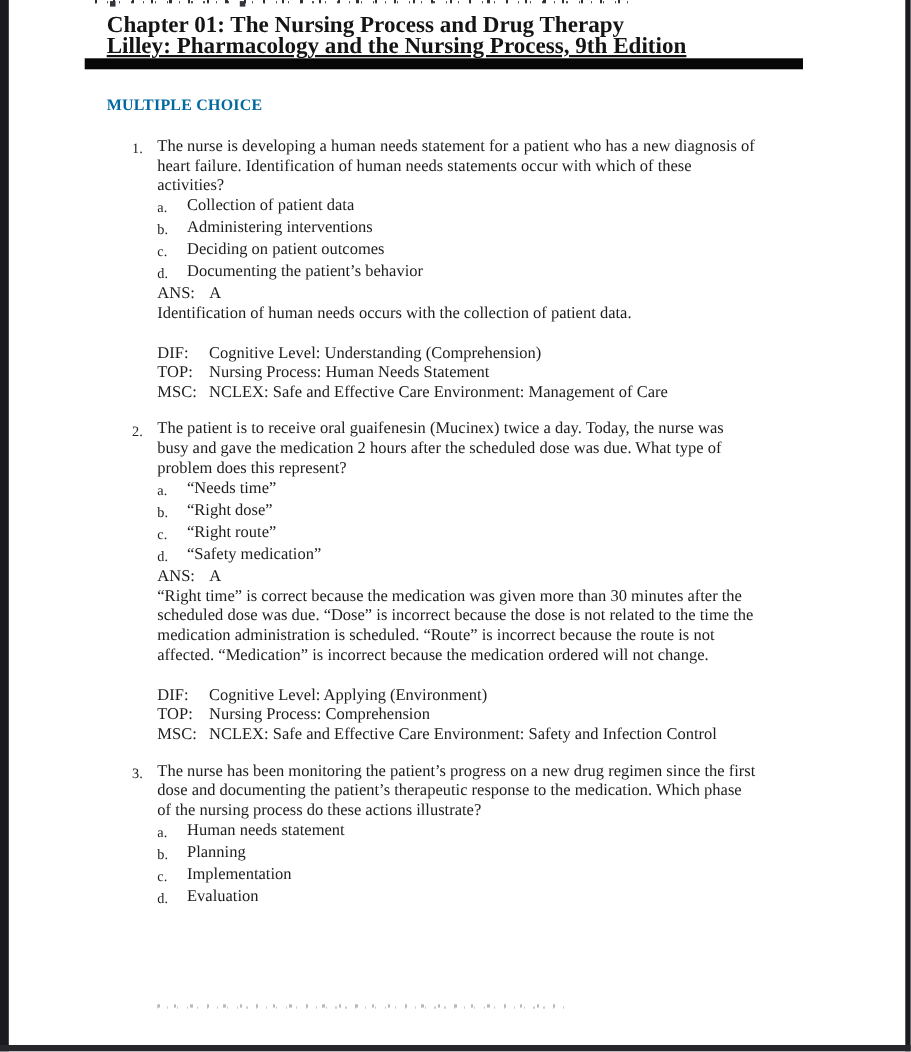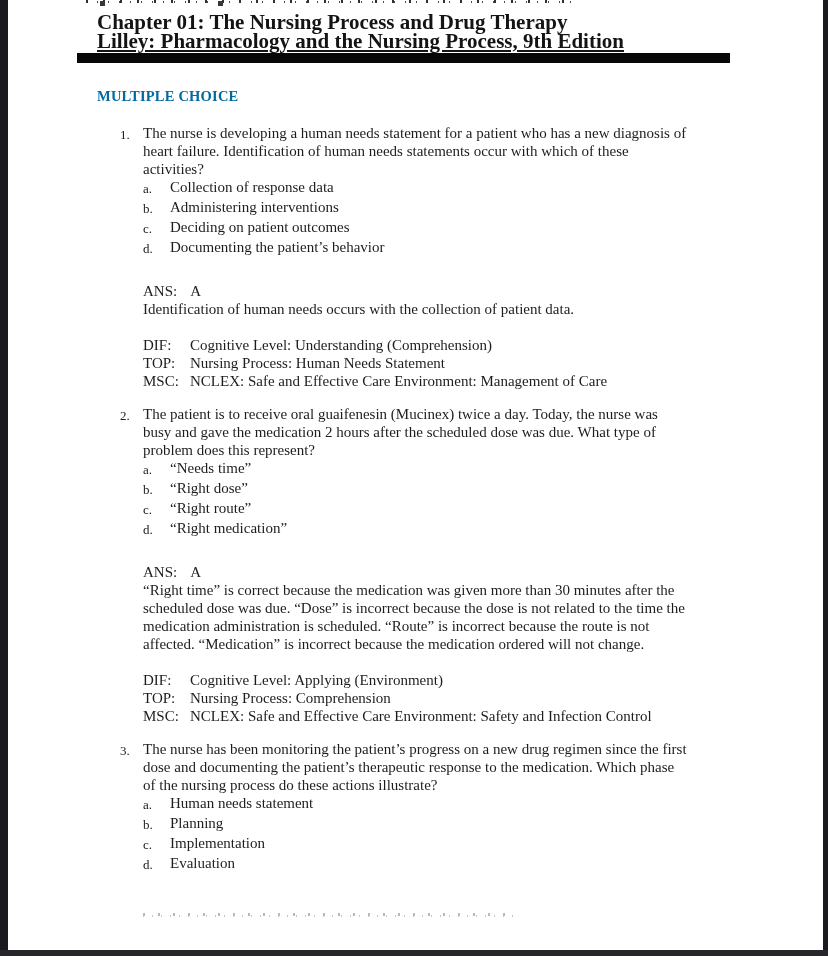--- a/index.html
+++ b/index.html
@@ -44,21 +44,21 @@
   .section-title{position:absolute;left:97px;top:88px;font-weight:bold;
     font-size:14.5px;letter-spacing:.2px;color:#0369a1;}
 
   #questions{position:absolute;left:120px;top:124px;width:640px;font-size:15px;line-height:18px;}
   .question{display:flex;margin-bottom:15px;}
   .qnum{width:23px;flex:0 0 23px;font-size:13px;padding-top:2px;color:#222;}
   .qbody{width:600px;}
   .qtext{white-space:pre;}
   .option{display:flex;}
   .optletter{width:27px;flex:0 0 27px;font-size:13px;padding-top:2px;color:#222;}
-  .ansline{margin-top:24px;}
+  .ansline{margin-top:0;}
   .anslabel{margin-right:13px;}
   .rationale{white-space:pre;}
   .meta{margin-top:18px;}
   .meta:empty{margin-top:0;}
   .metalabel{display:inline-block;width:47px;}
 </style>
 </head>
 <body>
 
 <div class="top-remnant"></div>
@@ -78,21 +78,21 @@
 <div id="questions">
     <div class="question">
     <div class="qnum">1.</div>
     <div class="qbody">
       <div class="qtext">The nurse is developing a human needs statement for a patient who has a new diagnosis of
 heart failure. Identification of human needs statements occur with which of these
 activities?</div>
       <div class="options">
           <div class="option">
     <span class="optletter">a.</span>
-            <span class="opttext">Collection of response data</span>
+            <span class="opttext">Collection of patient data</span>
   </div>
           <div class="option">
     <span class="optletter">b.</span>
             <span class="opttext">Administering interventions</span>
   </div>
           <div class="option">
     <span class="optletter">c.</span>
             <span class="opttext">Deciding on patient outcomes</span>
   </div>
           <div class="option">
@@ -131,21 +131,21 @@
           <div class="option">
     <span class="optletter">b.</span>
             <span class="opttext">“Right dose”</span>
   </div>
           <div class="option">
     <span class="optletter">c.</span>
             <span class="opttext">“Right route”</span>
   </div>
           <div class="option">
     <span class="optletter">d.</span>
-            <span class="opttext">“Right medication”</span>
+            <span class="opttext">“Safety medication”</span>
   </div>
         </div>
       <div class="ansline">
         <span class="anslabel">ANS:</span><span class="ansval">A</span>
       </div>
       <div class="rationale">“Right time” is correct because the medication was given more than 30 minutes after the
 scheduled dose was due. “Dose” is incorrect because the dose is not related to the time the
 medication administration is scheduled. “Route” is incorrect because the route is not
 affected. “Medication” is incorrect because the medication ordered will not change.</div>
       <div class="meta">

